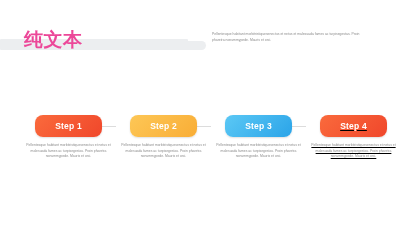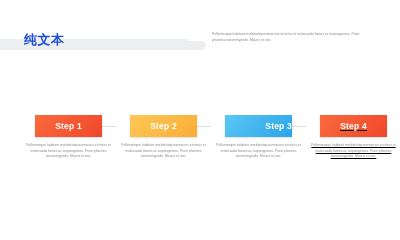--- a/index.html
+++ b/index.html
@@ -29,23 +29,23 @@
     top: 39px;
     width: 188px;
     height: 11px;
     background: #eceef0;
     border-radius: 1px;
   }
   .page-title {
     position: absolute;
     left: 24px;
     top: 30px;
-    font-size: 13px;
+    font-size: 19px;
     font-weight: bold;
-    color: #1d4ed8;
+    color: #ec4899;
     letter-spacing: 0.5px;
     line-height: 20px;
     white-space: nowrap;
   }
   .header-pill {
     position: absolute;
     left: 168px;
     top: 41px;
     width: 38px;
     height: 9px;
@@ -89,37 +89,37 @@
   .step-1 { left: 22px; }
   .step-2 { left: 117px; }
   .step-3 { left: 212px; }
   .step-4 { left: 307px; text-decoration: underline; }
 
   .step-chip {
     position: relative;
     width: 67px;
     margin: 10px auto 0;
     height: 22px;
-    border-radius: 0;
+    border-radius: 8px;
     display: flex;
     align-items: center;
     justify-content: center;
     box-shadow: 0 1px 2px rgba(0,0,0,0.13);
   }
   .step-chip .chip-label {
     font-size: 8.5px;
     font-weight: bold;
     color: #ffffff;
     letter-spacing: 0.2px;
     line-height: 10px;
   }
 
   .chip-red    { background: linear-gradient(135deg, #fa6a3c 0%, #f0472b 100%); }
   .chip-orange { background: linear-gradient(135deg, #fdc756 0%, #f9ad36 100%); }
-  .chip-blue   { background: linear-gradient(135deg, #5bc8f5 0%, #2ba4e8 100%); justify-content: flex-end; }
+  .chip-blue   { background: linear-gradient(135deg, #5bc8f5 0%, #2ba4e8 100%); }
 
   .step-body {
     margin-top: 6px;
     padding: 0 4px;
     font-size: 3.4px;
     line-height: 5.6px;
     color: #8c8c8c;
     text-align: center;
   }
 </style>

